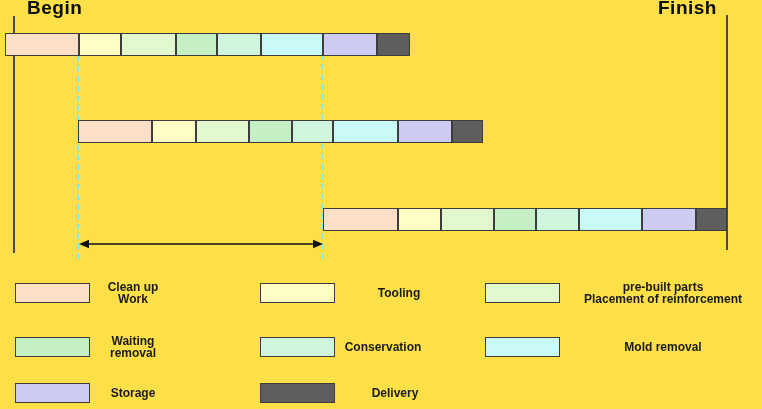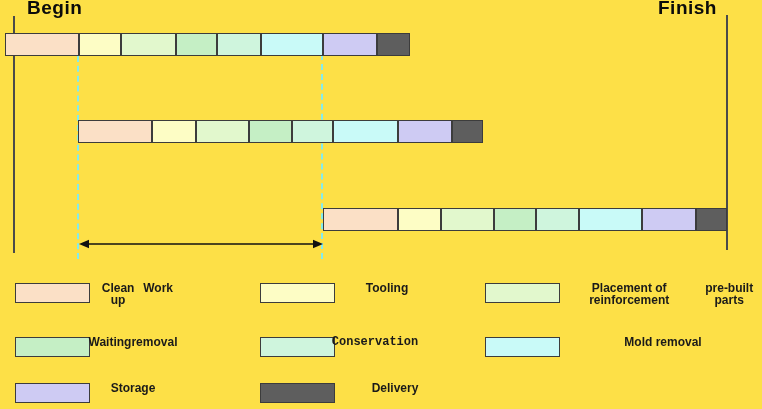--- a/index.html
+++ b/index.html
@@ -24,21 +24,21 @@
   }
   .waiting-label{
     position:absolute;left:78px;top:221px;width:244px;text-align:center;
     font-size:11px;font-weight:700;color:#1a1a1a;white-space:nowrap;
   }
   .waiting-arrow{position:absolute;left:78px;top:237px;}
   .legend-swatch{
     position:absolute;width:75px;height:20px;box-sizing:border-box;border:1px solid #3c3c3c;
   }
   .legend-label{
-    position:absolute;height:22px;display:flex;flex-direction:row;justify-content:center;
+    position:absolute;height:22px;display:flex;flex-direction:column;justify-content:center;
     text-align:center;font-size:12px;font-weight:700;line-height:12px;color:#1a1a1a;
   }
 </style>
 </head>
 <body>
 
 <div class="figure">
 
   <div class="endpoint-label begin-label">Begin</div>
   <div class="endpoint-label finish-label">Finish</div>
@@ -89,35 +89,35 @@
     <polygon points="245,7 235,2.7 235,11.3" fill="#111111"></polygon>
   </svg>
 
   <div id="legend">
       <div class="legend-swatch" style="left: 15px; top: 283px; background: rgb(251, 224, 198);"></div>
       <div class="legend-label" style="left: 93px; top: 282px; width: 80px;">
         <div>Clean up</div>
         <div>Work</div>
       </div>
       <div class="legend-swatch" style="left: 260px; top: 283px; background: rgb(253, 253, 197);"></div>
-      <div class="legend-label" style="left: 332px; top: 282px; width: 110px;">
+      <div class="legend-label" style="left: 344px; top: 282px; width: 110px;">
         <div>Tooling</div>
       </div>
       <div class="legend-swatch" style="left: 485px; top: 283px; background: rgb(226, 248, 205);"></div>
       <div class="legend-label" style="left: 563px; top: 282px; width: 200px;">
+        <div>pre-built parts</div>
         <div>Placement of reinforcement</div>
-        <div>pre-built parts</div>
       </div>
       <div class="legend-swatch" style="left: 15px; top: 337px; background: rgb(197, 239, 197);"></div>
       <div class="legend-label" style="left: 93px; top: 336px; width: 80px;">
         <div>Waiting</div>
         <div>removal</div>
       </div>
       <div class="legend-swatch" style="left: 260px; top: 337px; background: rgb(207, 245, 221);"></div>
-      <div class="legend-label" style="left: 320px; top: 336px; width: 110px; font-family: Liberation Mono, monospace;">
+      <div class="legend-label" style="left: 328px; top: 336px; width: 110px;">
         <div>Conservation</div>
       </div>
       <div class="legend-swatch" style="left: 485px; top: 337px; background: rgb(201, 250, 248);"></div>
       <div class="legend-label" style="left: 563px; top: 336px; width: 200px;">
         <div>Mold removal</div>
       </div>
       <div class="legend-swatch" style="left: 15px; top: 383px; background: rgb(206, 203, 243);"></div>
       <div class="legend-label" style="left: 93px; top: 382px; width: 80px;">
         <div>Storage</div>
       </div>

